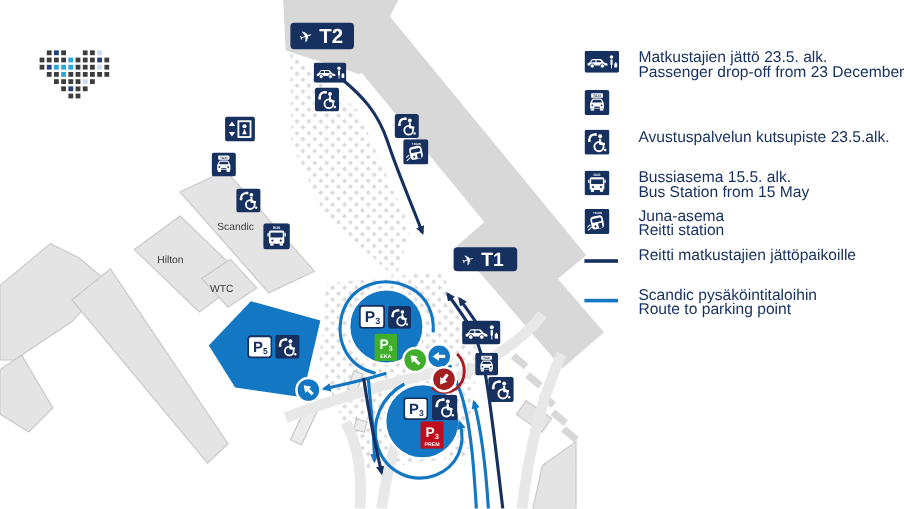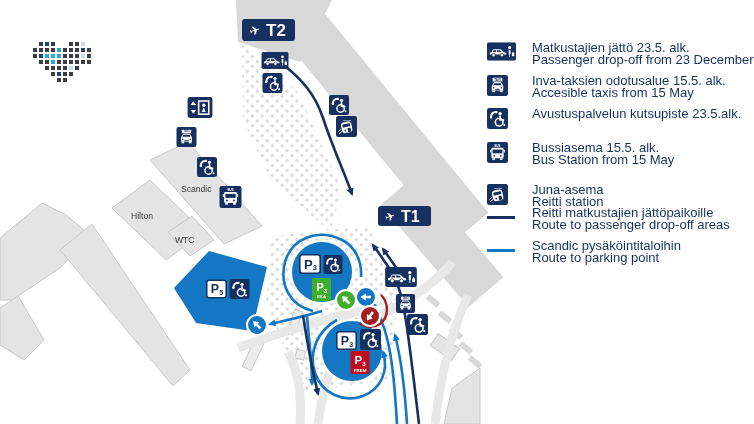--- a/index.html
+++ b/index.html
@@ -364,24 +364,20 @@
         <div>Passenger drop-off from 23 December</div>
       </span>
     </div>
 
     <div class="lrow" style="top:75px">
       <span class="licon">
         <svg width="21" height="21" viewBox="0 0 24 24">
             <use href="#sym-taxi"></use>
           </svg>
       </span>
-      <span class="ltxt">
-        <div>Inva-taksien odotusalue 15.5. alk.</div>
-        <div>Accesible taxis from 15 May</div>
-      </span>
     </div>
 
     <div class="lrow" style="top:108px">
       <span class="licon">
         <svg width="21" height="21" viewBox="0 0 24 24">
             <use href="#sym-assist"></use>
           </svg>
       </span>
       <span class="ltxt">
         <div>Avustuspalvelun kutsupiste 23.5.alk.</div>
@@ -393,39 +389,38 @@
         <svg width="21" height="21" viewBox="0 0 24 24">
             <use href="#sym-bus"></use>
           </svg>
       </span>
       <span class="ltxt">
         <div>Bussiasema 15.5. alk.</div>
         <div>Bus Station from 15 May</div>
       </span>
     </div>
 
-    <div class="lrow" style="top:184px">
+    <div class="lrow" style="top:174px">
       <span class="licon">
         <svg width="21" height="21" viewBox="0 0 24 24">
             <use href="#sym-train"></use>
           </svg>
       </span>
       <span class="ltxt">
         <div>Juna-asema</div>
         <div>Reitti station</div>
       </span>
     </div>
 
     <div class="lrow" style="top:207px">
       <span class="licon">
           <span class="lsample dark"></span>
         </span>
       <span class="ltxt">
         <div>Reitti matkustajien jättöpaikoille</div>
-        <div>Route to passenger drop-off areas</div>
       </span>
     </div>
 
     <div class="lrow" style="top:240px">
       <span class="licon">
           <span class="lsample blue"></span>
         </span>
       <span class="ltxt">
         <div>Scandic pysäköintitaloihin</div>
         <div>Route to parking point</div>

